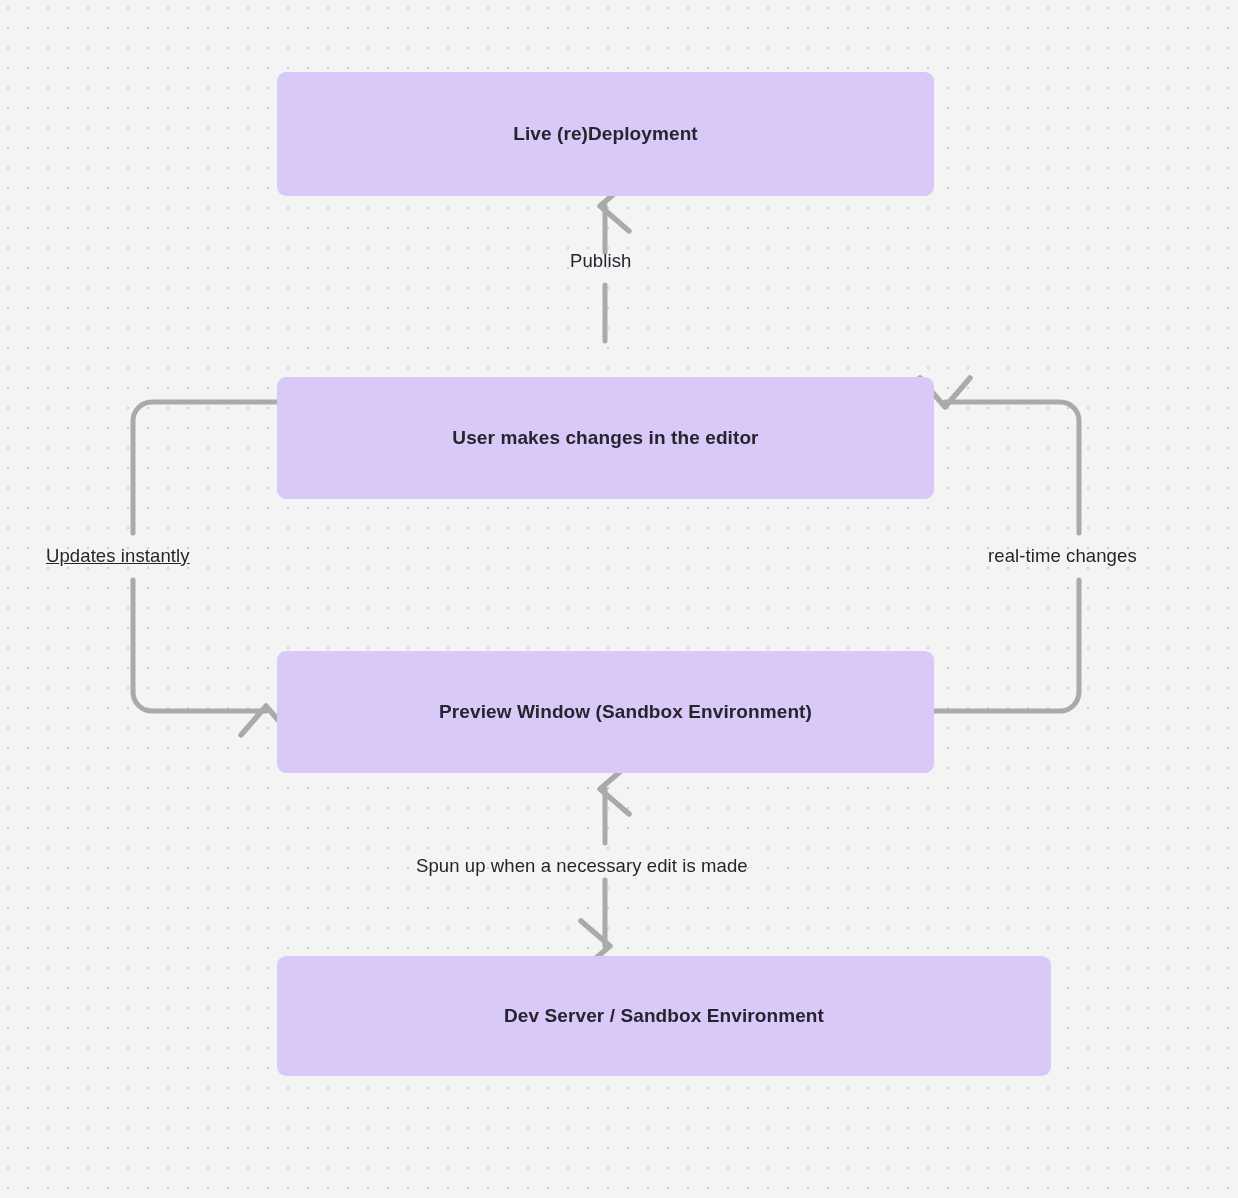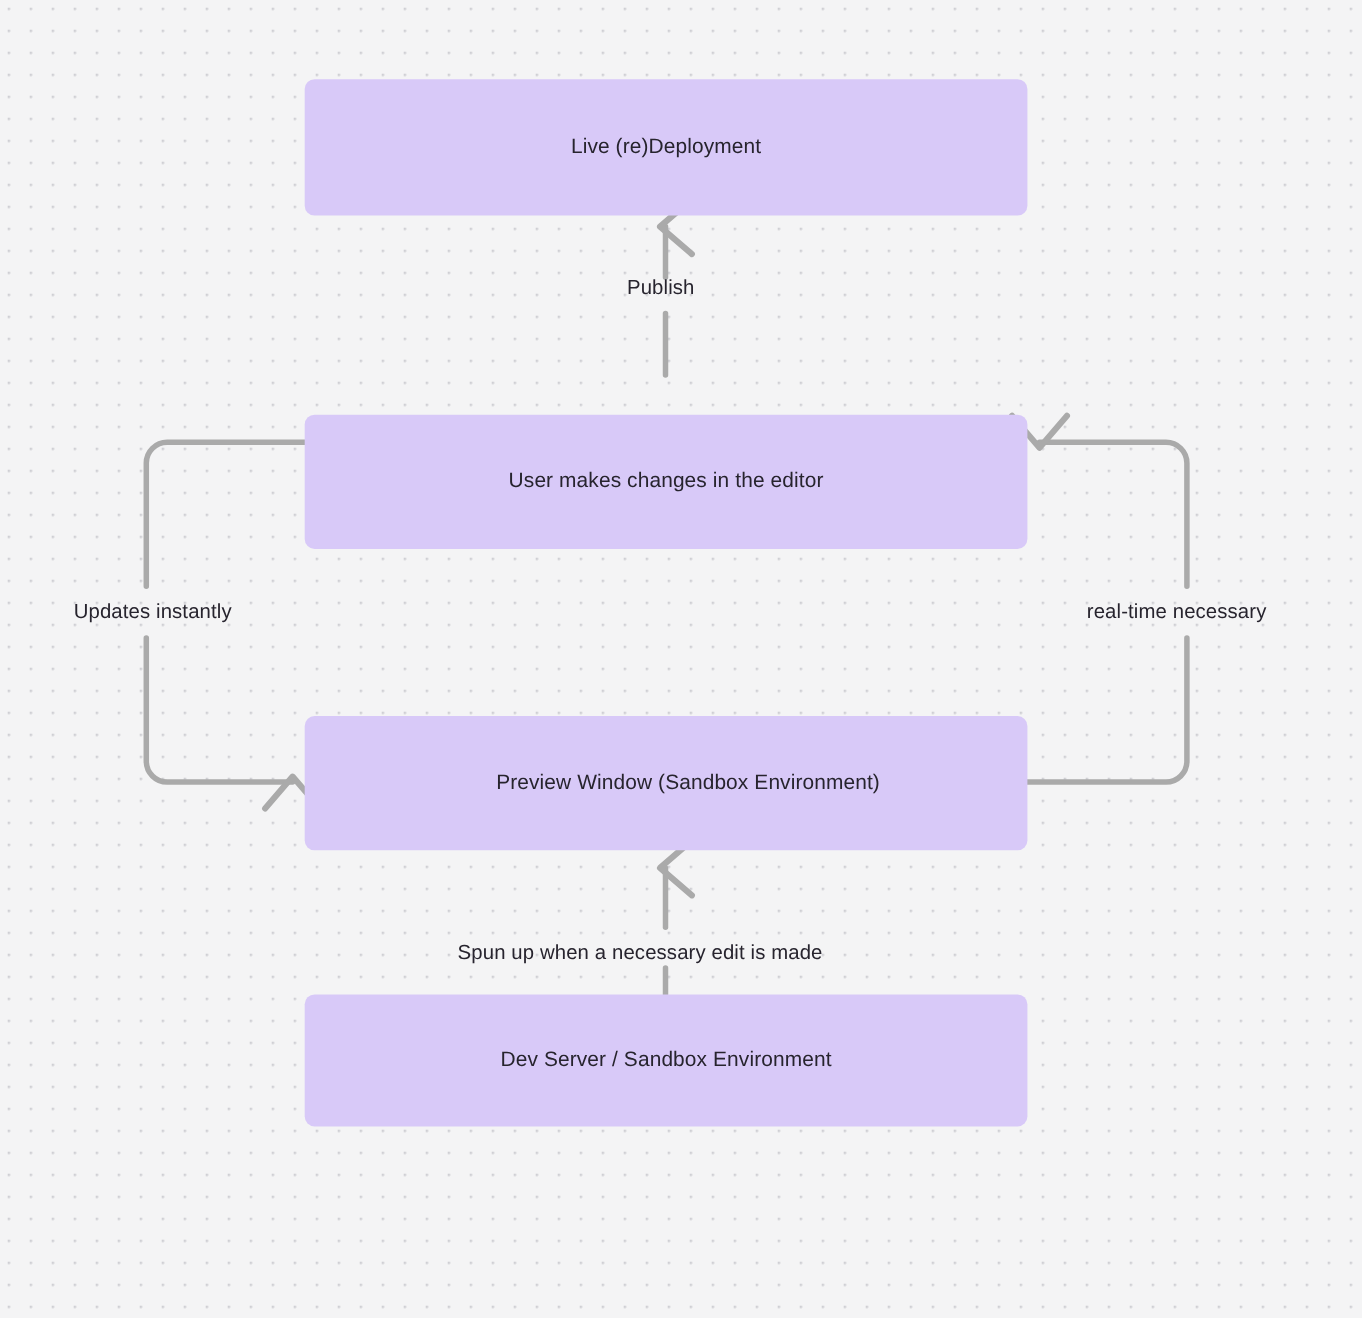--- a/index.html
+++ b/index.html
@@ -36,20 +36,21 @@
   }
 
   .node {
     position: absolute;
     background: #d8c9f8;
     border-radius: 9px;
     display: flex;
     align-items: center;
     justify-content: center;
     box-sizing: border-box;
+    font-weight: bold;
   }
 
   .node-label {
     font-size: 19px;
     color: #27242e;
     letter-spacing: 0.1px;
     text-align: center;
     line-height: 1.25;
     white-space: nowrap;
   }
@@ -60,25 +61,25 @@
     color: #27242e;
     letter-spacing: 0.1px;
     white-space: nowrap;
     line-height: 1;
   }
 
   
   #node-live        { left: 277px; top: 72px;  width: 657px; height: 124px; }
   #node-editor      { left: 277px; top: 341px; width: 657px; height: 122px; margin-top: 36px; }
   #node-preview     { left: 277px; top: 651px; width: 657px; height: 122px; padding-left: 40px; }
-  #node-devserver   { left: 277px; top: 904px; width: 657px; height: 120px; }
+  #node-devserver   { left: 277px; top: 956px; width: 774px; height: 120px; }
 
   
   #label-publish        { left: 570px;  top: 252px; }
-  #label-updates        { left: 67px;   top: 547px; }
+  #label-updates        { left: 46px;   top: 547px; text-decoration: underline; }
   #label-realtime       { left: 988px;  top: 547px; }
   #label-spunup         { left: 416px;  top: 857px; }
 </style>
 </head>
 <body>
 
 <div id="canvas">
 
   <svg class="edge-layer" viewBox="0 0 1238 1198" width="1238" height="1198" aria-hidden="true">
     <defs>
@@ -125,17 +126,17 @@
   </div>
 
   <div class="node" id="node-devserver">
     <span class="node-label">Dev Server / Sandbox Environment</span>
   </div>
 
   <div class="edge-label" id="label-publish">Publish</div>
 
   <div class="edge-label" id="label-updates">Updates instantly</div>
 
-  <div class="edge-label" id="label-realtime">real-time necessary</div>
+  <div class="edge-label" id="label-realtime">real-time changes</div>
 
   <div class="edge-label" id="label-spunup">Spun up when a necessary edit is made</div>
 
 </div>
 
 </body></html>

